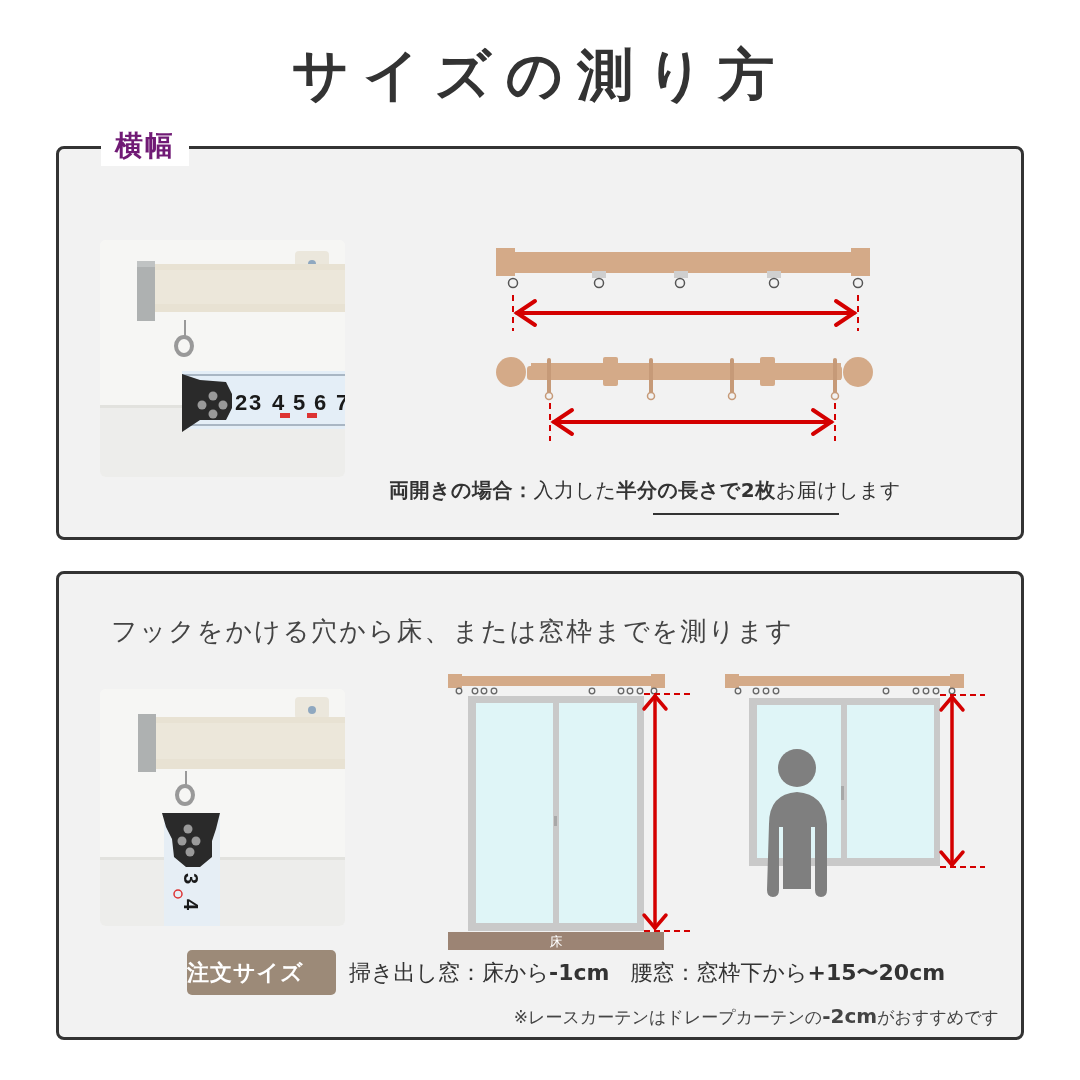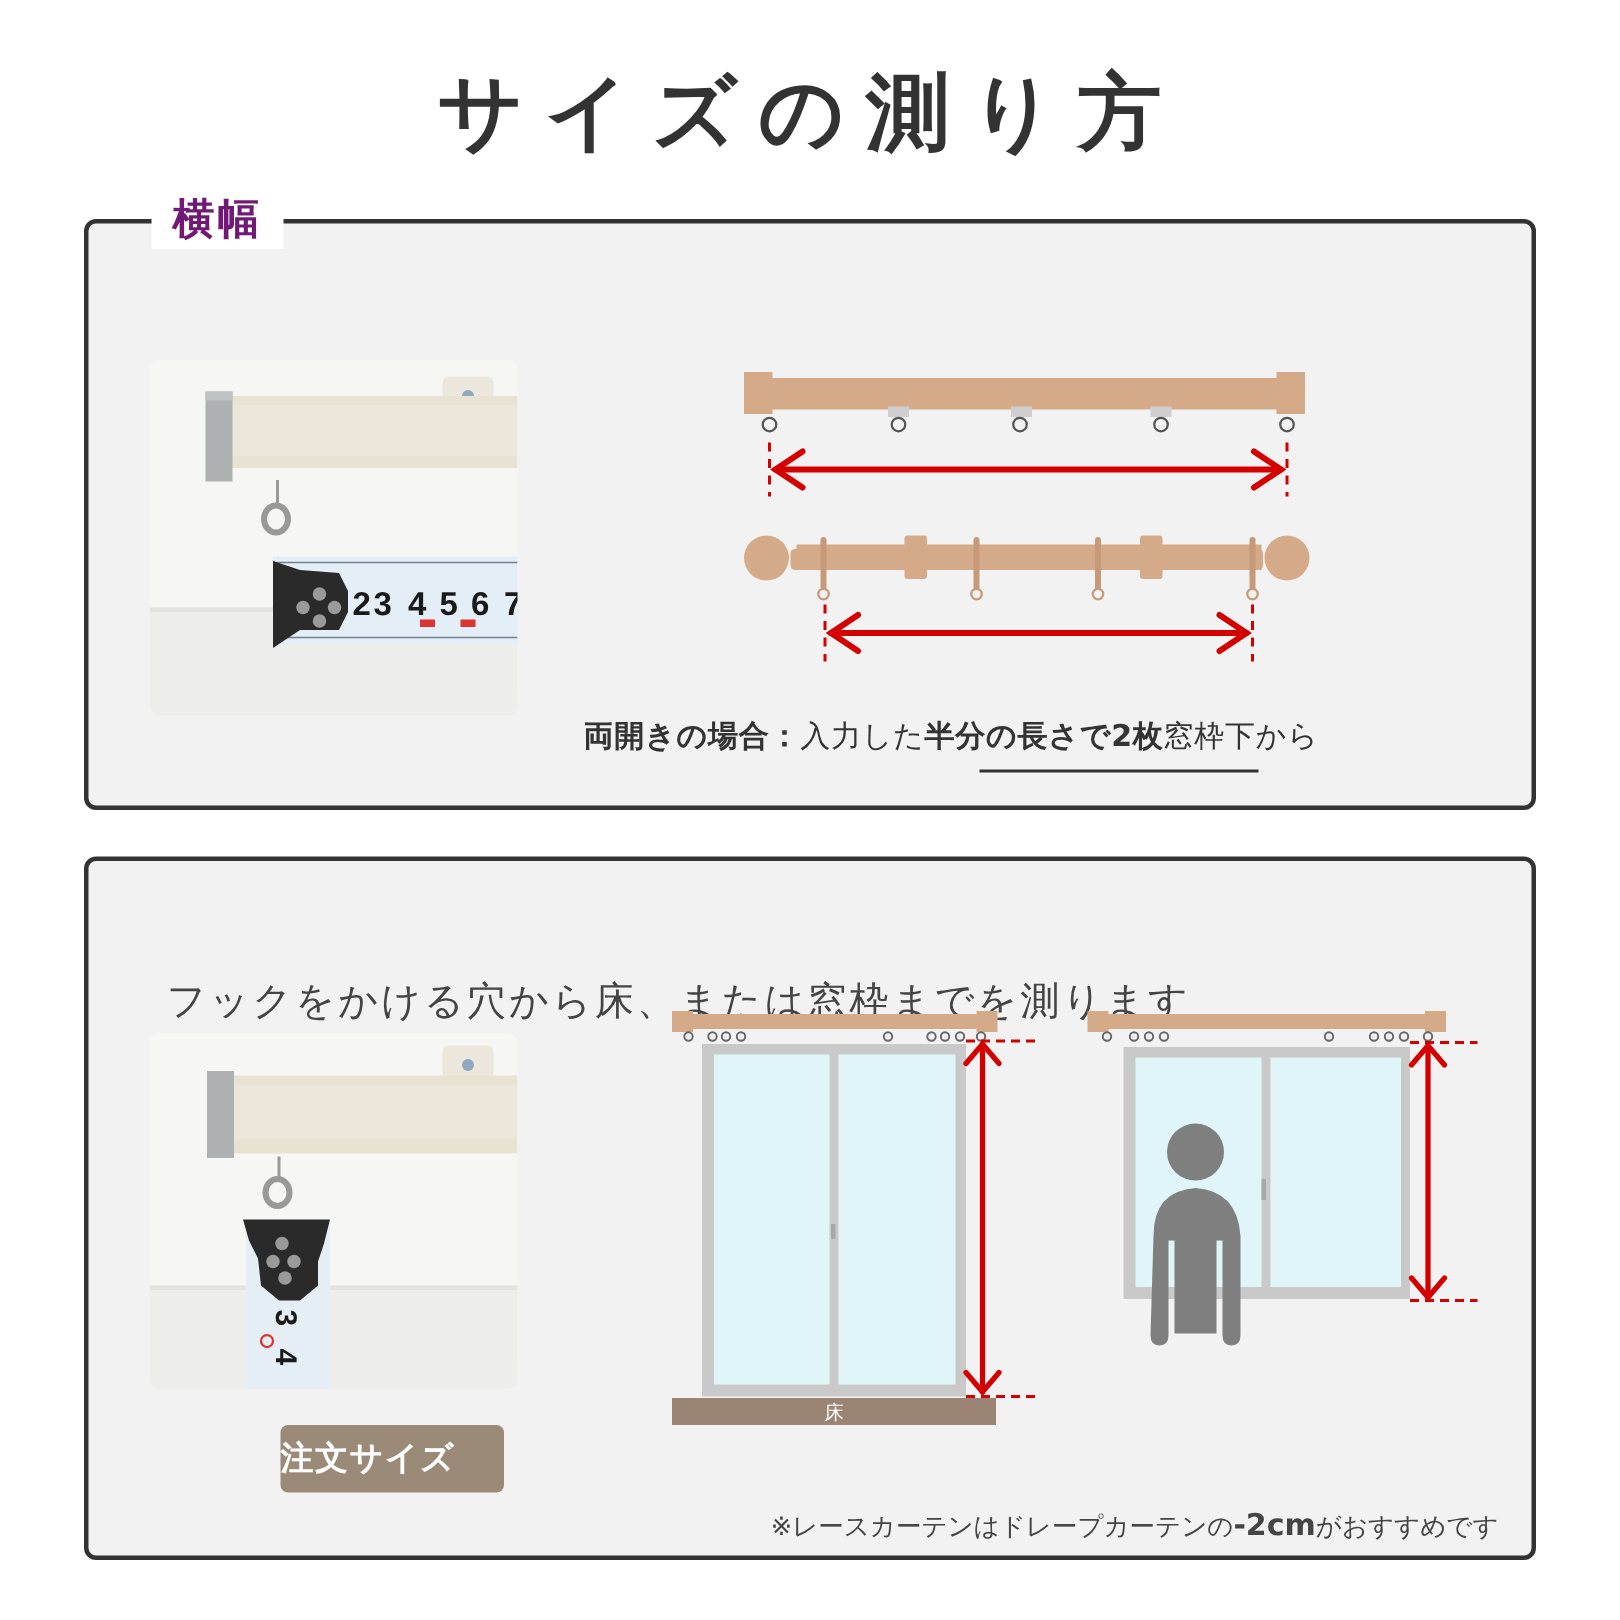--- a/index.html
+++ b/index.html
@@ -25,21 +25,21 @@
   }
   .panel-label::after {
     content: ""; position: absolute; left: 0; right: 0; bottom: 0; height: 18px;
     background: #f2f2f2; z-index: -1;
   }
 
   .panel-desc {
     position: absolute; font-size: 26px; color: #444444; letter-spacing: 2px; white-space: nowrap;
   }
   .panel.width .panel-desc { left: 44px; top: 32px; }
-  .panel.height .panel-desc { left: 52px; top: 40px; margin-top: 36px; }
+  .panel.height .panel-desc { left: 52px; top: 40px; }
 
   .photo {
     position: absolute; width: 245px; height: 237px; border-radius: 6px; overflow: hidden;
     background: linear-gradient(180deg, #f8f8f6 0%, #f3f3f1 60%, #ececea 100%);
   }
   .panel.width .photo { left: 41px; top: 91px; }
   .panel.height .photo { left: 41px; top: 115px; }
 
   .footnote-row {
     position: absolute; left: 330px; top: 328px; font-size: 20px; color: #333;
@@ -163,21 +163,21 @@
       <line x1="346" y1="164" x2="346" y2="202"></line>
     </g>
     <g stroke="#d40000" stroke-width="4" fill="none" stroke-linecap="round">
       <line x1="65" y1="183" x2="342" y2="183"></line>
       <polyline points="83,171 65,183 83,195"></polyline>
       <polyline points="324,171 342,183 324,195"></polyline>
     </g>
   </svg>
 
   <div class="footnote-row">
-    <span class="b">両開きの場合：</span><span>入力した</span><span class="b">半分の長さで2枚</span><span>窓枠下から</span>
+    <span class="b">両開きの場合：</span><span>入力した</span><span class="b">半分の長さで2枚</span><span>お届けします</span>
   </div>
   <div class="underline"></div>
 </div>
 
 <div class="panel height">
   <div class="panel-desc">フックをかける穴から床、または窓枠までを測ります</div>
 
   <div class="photo">
     <svg width="245" height="237" viewBox="0 0 245 237">
       <rect x="0" y="0" width="245" height="237" fill="#f6f6f4"></rect>
@@ -265,16 +265,19 @@
       <line x1="217" y1="195" x2="262" y2="195"></line>
     </g>
     <g stroke="#d40000" stroke-width="3.5" fill="none" stroke-linecap="round">
       <line x1="229" y1="25" x2="229" y2="193"></line>
       <polyline points="218,38 229,25 240,38"></polyline>
       <polyline points="218,180 229,193 240,180"></polyline>
     </g>
   </svg>
 
   <div class="order-badge">注文サイズ</div>
+  <div class="order-text">
+    <span>掃き出し窓：床から</span><span class="b">-1cm</span>&nbsp;&nbsp;&nbsp;<span>腰窓：窓枠下から</span><span class="b">+15〜20cm</span>
+  </div>
   <div class="order-note">
     <span>※レースカーテンはドレープカーテンの</span><span class="b">-2cm</span><span>がおすすめです</span>
   </div>
 </div>
 
 </body></html>

